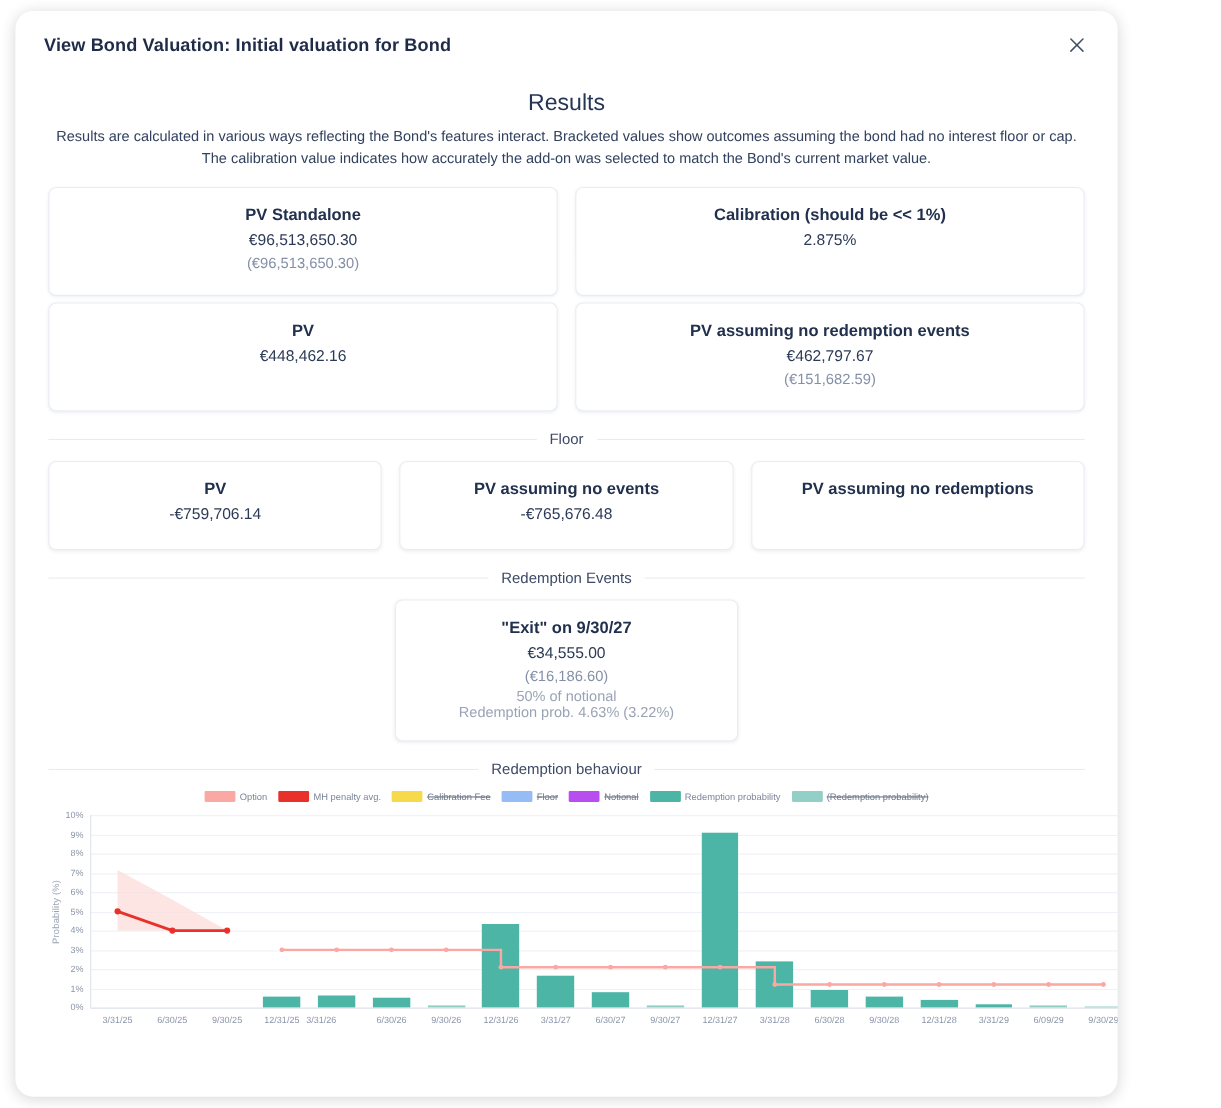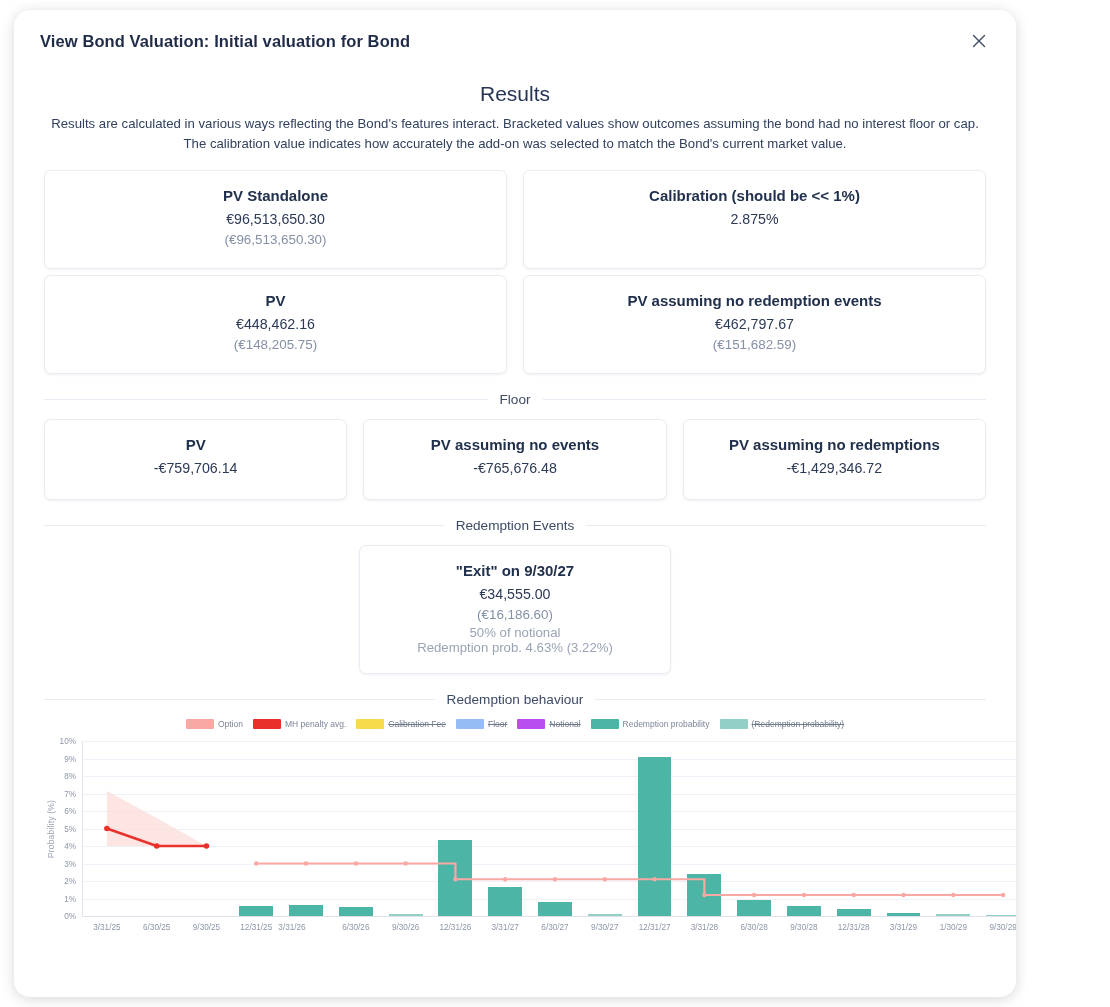--- a/index.html
+++ b/index.html
@@ -136,21 +136,20 @@
       <div class="card tall">
         <div class="card-title">Calibration (should be &lt;&lt; 1%)</div>
         <div class="card-value">2.875%</div>
       </div>
     </div>
 
     <div class="card-row">
       <div class="card tall">
         <div class="card-title">PV</div>
         <div class="card-value">€448,462.16</div>
-        <div class="card-sub">(€148,205.75)</div>
       </div>
       <div class="card tall">
         <div class="card-title">PV assuming no redemption events</div>
         <div class="card-value">€462,797.67</div>
         <div class="card-sub">(€151,682.59)</div>
       </div>
     </div>
 
     <div class="section-divider">
       <span>Floor</span>
@@ -159,21 +158,20 @@
       <div class="card">
         <div class="card-title">PV</div>
         <div class="card-value">-€759,706.14</div>
       </div>
       <div class="card">
         <div class="card-title">PV assuming no events</div>
         <div class="card-value">-€765,676.48</div>
       </div>
       <div class="card">
         <div class="card-title">PV assuming no redemptions</div>
-        <div class="card-value">-€1,429,346.72</div>
       </div>
     </div>
 
     <div class="section-divider">
       <span>Redemption Events</span>
     </div>
     <div class="center-row">
       <div class="card">
         <div class="card-title">"Exit" on 9/30/27</div>
         <div class="card-value">€34,555.00</div>
@@ -240,21 +238,21 @@
             <div class="tick-x" style="left: 373.421px;">12/31/26</div>
             <div class="tick-x" style="left: 423.211px;">3/31/27</div>
             <div class="tick-x" style="left: 473px;">6/30/27</div>
             <div class="tick-x" style="left: 522.789px;">9/30/27</div>
             <div class="tick-x" style="left: 572.579px;">12/31/27</div>
             <div class="tick-x" style="left: 622.368px;">3/31/28</div>
             <div class="tick-x" style="left: 672.158px;">6/30/28</div>
             <div class="tick-x" style="left: 721.947px;">9/30/28</div>
             <div class="tick-x" style="left: 771.737px;">12/31/28</div>
             <div class="tick-x" style="left: 821.526px;">3/31/29</div>
-            <div class="tick-x" style="left: 871.316px;">1/30/29</div>
+            <div class="tick-x" style="left: 871.316px;">6/09/29</div>
             <div class="tick-x" style="left: 921.105px;">9/30/29</div>
             <div class="bar" style="left: 157.335px; width: 33.8568px; height: 9.625px; background: rgb(76, 181, 165);"></div>
             <div class="bar" style="left: 207.124px; width: 33.8568px; height: 10.85px; background: rgb(76, 181, 165);"></div>
             <div class="bar" style="left: 256.914px; width: 33.8568px; height: 8.75px; background: rgb(76, 181, 165);"></div>
             <div class="bar" style="left: 306.703px; width: 33.8568px; height: 2.1px; background: rgb(146, 207, 198);"></div>
             <div class="bar" style="left: 356.493px; width: 33.8568px; height: 76.125px; background: rgb(76, 181, 165);"></div>
             <div class="bar" style="left: 406.282px; width: 33.8568px; height: 28.875px; background: rgb(76, 181, 165);"></div>
             <div class="bar" style="left: 456.072px; width: 33.8568px; height: 13.65px; background: rgb(76, 181, 165);"></div>
             <div class="bar" style="left: 505.861px; width: 33.8568px; height: 2.275px; background: rgb(146, 207, 198);"></div>
             <div class="bar" style="left: 555.651px; width: 33.8568px; height: 159.25px; background: rgb(76, 181, 165);"></div>

